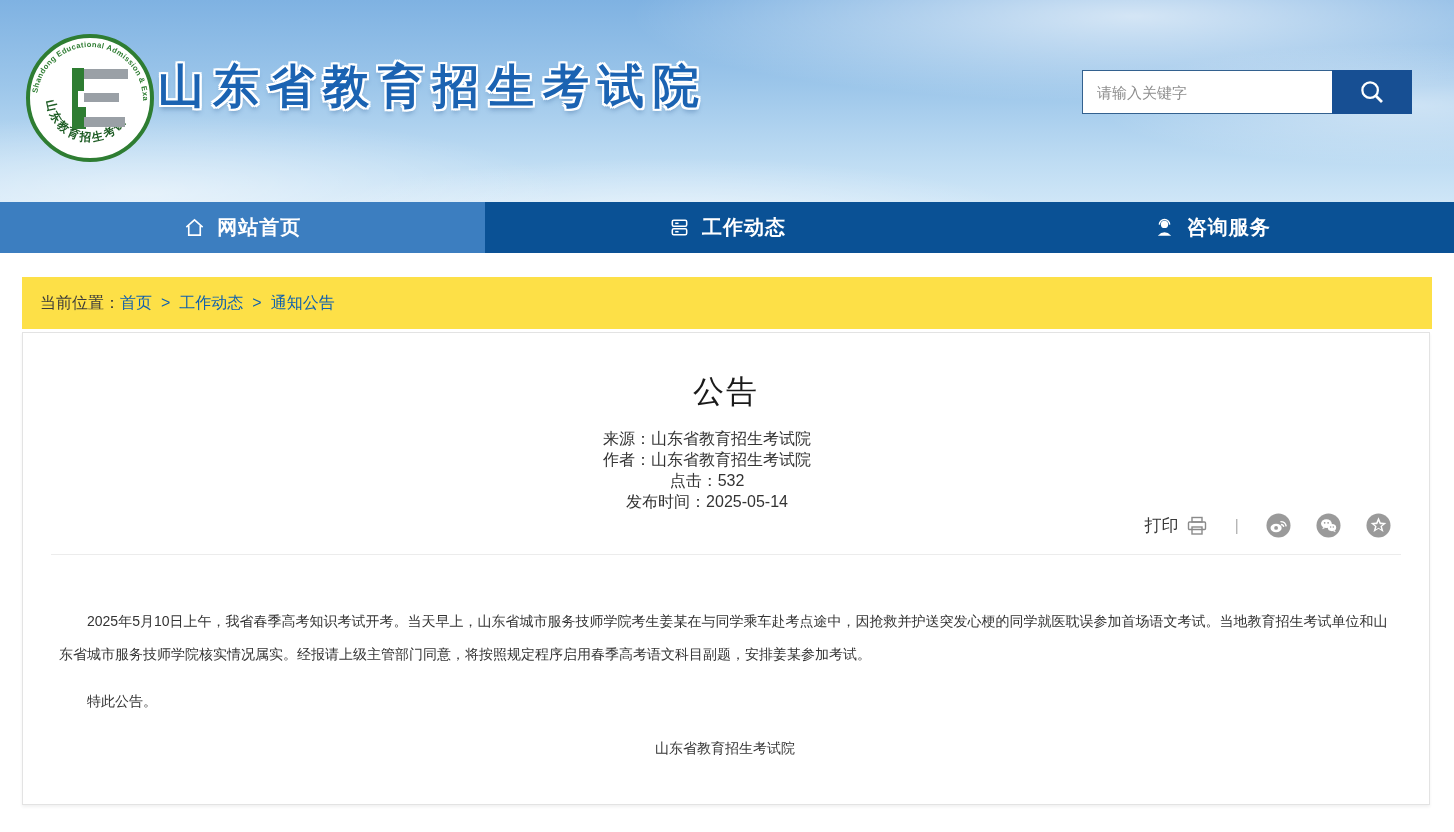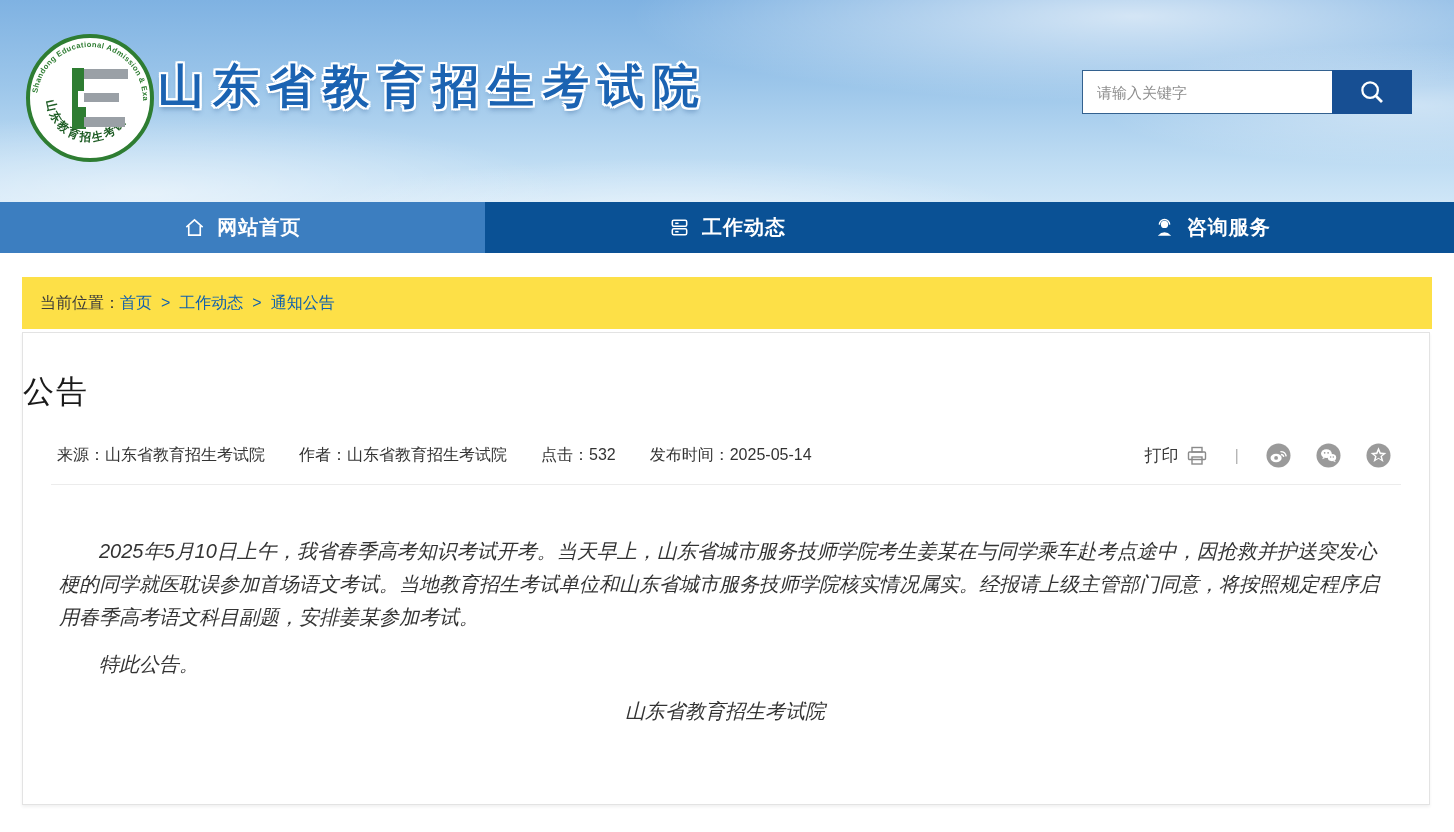--- a/index.html
+++ b/index.html
@@ -45,29 +45,29 @@
     display:flex; align-items:center; padding-left:18px; font-size:16px; color:#3a3a3a;
   }
   .crumb a { color:#1060ae; text-decoration:none; cursor:pointer; }
   .crumb .sep { color:#1060ae; margin:0 9px; }
 
   
   .card {
     position:absolute; left:22px; top:332px; width:1408px; height:473px; background:#fff;
     border:1px solid #e3e3e3; box-shadow:0 2px 3px rgba(0,0,0,.06);
   }
-  .art-title { margin-top:38px; font-size:31px; font-weight:normal; color:#1a1a1a; letter-spacing:2px; }
-  .meta-row { margin:30px 38px 0 34px; display:flex; align-items:center; font-size:16px; color:#333; }
+  .art-title { margin-top:38px; text-align:center; font-size:31px; font-weight:normal; color:#1a1a1a; letter-spacing:2px; }
+  .meta-row { margin:16px 38px 0 34px; display:flex; align-items:center; font-size:16px; color:#333;flex-direction:column; }
   .meta-row .grp { margin-right:34px; white-space:nowrap; }
   .tools { margin-left:auto; display:flex; align-items:center; gap:25px; }
   .tools .print { display:flex; align-items:center; gap:7px; font-size:17px; color:#3a3a3a; cursor:pointer; }
   .tools .bar { color:#b5b5b5; font-size:17px; margin:0 2px; }
   .share { width:25px; height:25px; cursor:pointer; display:block; }
   .divider { margin:16px 28px 0; border:none; border-top:1px solid #ececec; height:0; }
-  .body-text { margin:50px 38px 0 36px; font-size:20px; line-height:33px; color:#333;font-style:italic; }
+  .body-text { margin:50px 38px 0 36px; font-size:14px; line-height:33px; color:#333; }
   .body-text p.indent { text-indent:2em; }
   .body-text p + p { margin-top:14px; }
   .sig-line { margin-top:13px; text-align:center; }
 </style>
 </head>
 <body>
 
 <div class="header">
 
   <svg class="logo" viewBox="0 0 130 130">

